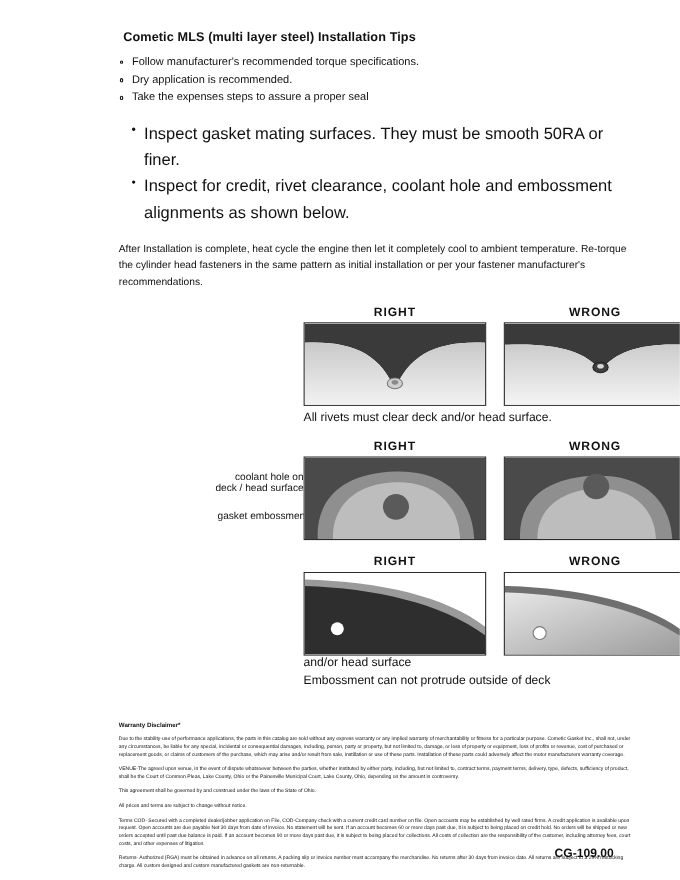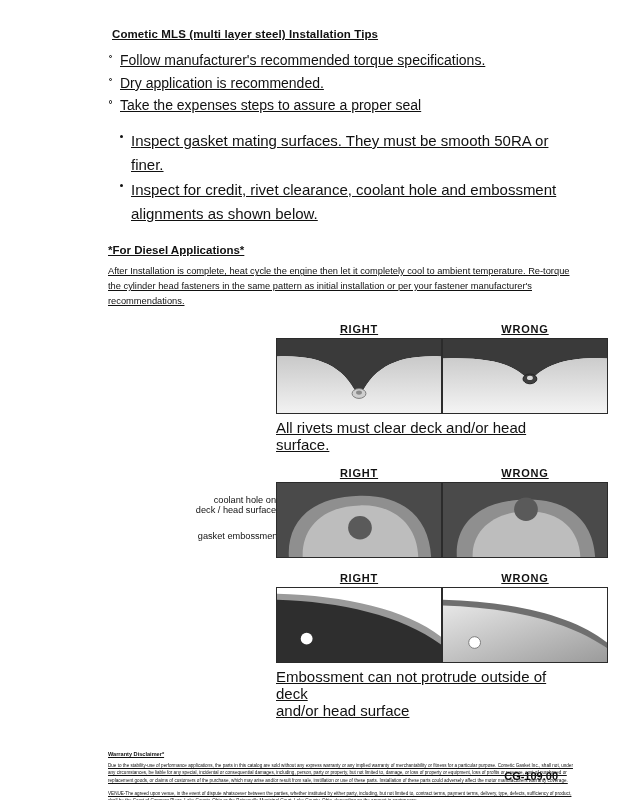--- a/index.html
+++ b/index.html
@@ -14,33 +14,32 @@
     color: #111111;
     position: relative;
     overflow: hidden;
   }
   .page {
     position: relative;
     width: 618px;
     height: 800px;
     box-sizing: border-box;
     padding: 28px 44px 10px 44px;
-    text-decoration: underline;
   }
   h1.title {
     font-size: 11.5px;
     font-weight: bold;
     margin: 0 0 9px 68px;
     letter-spacing: .1px;
   }
   .bullets {
     margin: 0 0 0 64px;
     padding: 0;
     list-style: none;
-    font-size: 14px;
+    font-size: 10px;
     line-height: 1.62;
   }
   .bullets > li {
     position: relative;
     padding-left: 12px;
   }
   .bullets > li::before {
     content: "";
     position: absolute;
     left: 1px;
@@ -86,20 +85,21 @@
   }
 
   
   .figures {
     margin: 14px 0 0 0;
     position: relative;
   }
   .figrow {
     display: flex;
     justify-content: flex-start;
+    gap: 16px;
     margin-left: 232px;
   }
   .figcell { width: 166px; }
   .figlabel {
     font-size: 11px;
     font-weight: bold;
     text-align: center;
     letter-spacing: .8px;
     margin-bottom: 3px;
   }
@@ -107,21 +107,21 @@
     width: 166px;
     height: 76px;
     border: 1px solid #2b2b2b;
     box-sizing: border-box;
     overflow: hidden;
     background: #ffffff;
     position: relative;
   }
   .figbox svg { display: block; width: 100%; height: 100%; }
   .figcaption {
-    font-size: 15px;
+    font-size: 11px;
     margin: 5px 0 0 232px;
   }
 
   
   .callouts {
     position: absolute;
     left: 56px;
     top: 0;
     width: 180px;
     font-size: 9.2px;
@@ -167,21 +167,20 @@
   <ul class="bullets">
     <li>Follow manufacturer's recommended torque specifications.</li>
     <li>Dry application is recommended.</li>
     <li>Take the expenses steps to assure a proper seal</li>
   </ul>
   <ul class="subbullets" style="margin-left:64px;">
     <li>Inspect gasket mating surfaces.  They must be smooth 50RA or finer.</li>
     <li>Inspect for credit, rivet clearance, coolant hole and embossment alignments as shown below.</li>
   </ul>
 
-  <h2 class="section">*For Diesel Applications*</h2>
 
   <p class="para">After Installation is complete, heat cycle the engine then let it completely cool to ambient temperature. Re-torque the cylinder head fasteners in the same pattern as initial installation or per your fastener manufacturer's recommendations.</p>
 
   <div class="figures">
     <div class="figrow">
       <div class="figcell">
         <div class="figlabel">RIGHT</div>
         <div class="figbox">
           <svg viewBox="0 0 166 76" preserveAspectRatio="none">
             <defs>
@@ -286,22 +285,22 @@
               </linearGradient>
             </defs>
             <rect x="0" y="0" width="166" height="76" fill="#ffffff"></rect>
             <path d="M0,16 C66,18 130,32 166,62 L166,76 L0,76 Z" fill="url(#g3)"></path>
             <path d="M0,12 C70,14 132,28 166,56 L166,62 C128,34 66,20 0,18 Z" fill="#6f6f6f"></path>
             <circle cx="32" cy="56" r="6" fill="#ffffff" stroke="#7b7b7b" stroke-width="1"></circle>
           </svg>
         </div>
       </div>
     </div>
+    <div class="figcaption" style="margin-top:0;">and/or head surface</div>
     <div class="figcaption">Embossment can not protrude outside of deck</div>
-    <div class="figcaption" style="margin-top:0;">and/or head surface</div>
   </div>
 
   <div class="warranty">
     <h3>Warranty Disclaimer*</h3>
     <p>Due to the stability-use of performance applications, the parts in this catalog are sold without any express warranty or any implied warranty of merchantability or fitness for a particular purpose.  Cometic Gasket Inc., shall not, under any circumstances, be liable for any special, incidental or consequential damages, including, person, party or property, but not limited to, damage, or loss of property or equipment, loss of profits or revenue, cost of purchased or replacement goods, or claims of customers of the purchase, which may arise and/or result from sale, instillation or use of these parts.  Installation of these parts could adversely affect the motor manufacturers warranty coverage.</p>
     <p>VENUE-The agreed upon venue, in the event of dispute whatsoever between the parties, whether instituted by either party, including, but not limited to, contract terms, payment terms, delivery, type, defects, sufficiency of product, shall be the Court of Common Pleas, Lake County, Ohio or the Painesville Municipal Court, Lake County, Ohio, depending on the amount in controversy.</p>
     <p>This agreement shall be governed by and construed under the laws of the State of Ohio.</p>
     <p>All prices and terms are subject to change without notice.</p>
     <p>Terms COD- Secured with a completed dealer/jobber application on File, COD-Company check with a current credit card number on file.  Open accounts may be established by well rated firms.  A credit application is available upon request.  Open accounts are due payable Net 30 days from date of invoice.  No statement will be sent.  If an account becomes 60 or more days past due, it is subject to being placed on credit hold.  No orders will be shipped or new orders accepted until past due balance is paid.  If an account becomes 90 or more days past due, it is subject to being placed for collections.  All costs of collection are the responsibility of the customer, including attorney fees, court costs, and other expenses of litigation.</p>
     <p>Returns- Authorized (RGA) must be obtained in advance on all returns.  A packing slip or invoice number must accompany the merchandise.  No returns after 30 days from invoice date.  All returns are subject to a 25% restocking charge.  All custom designed and custom manufactured gaskets are non-returnable.</p>

